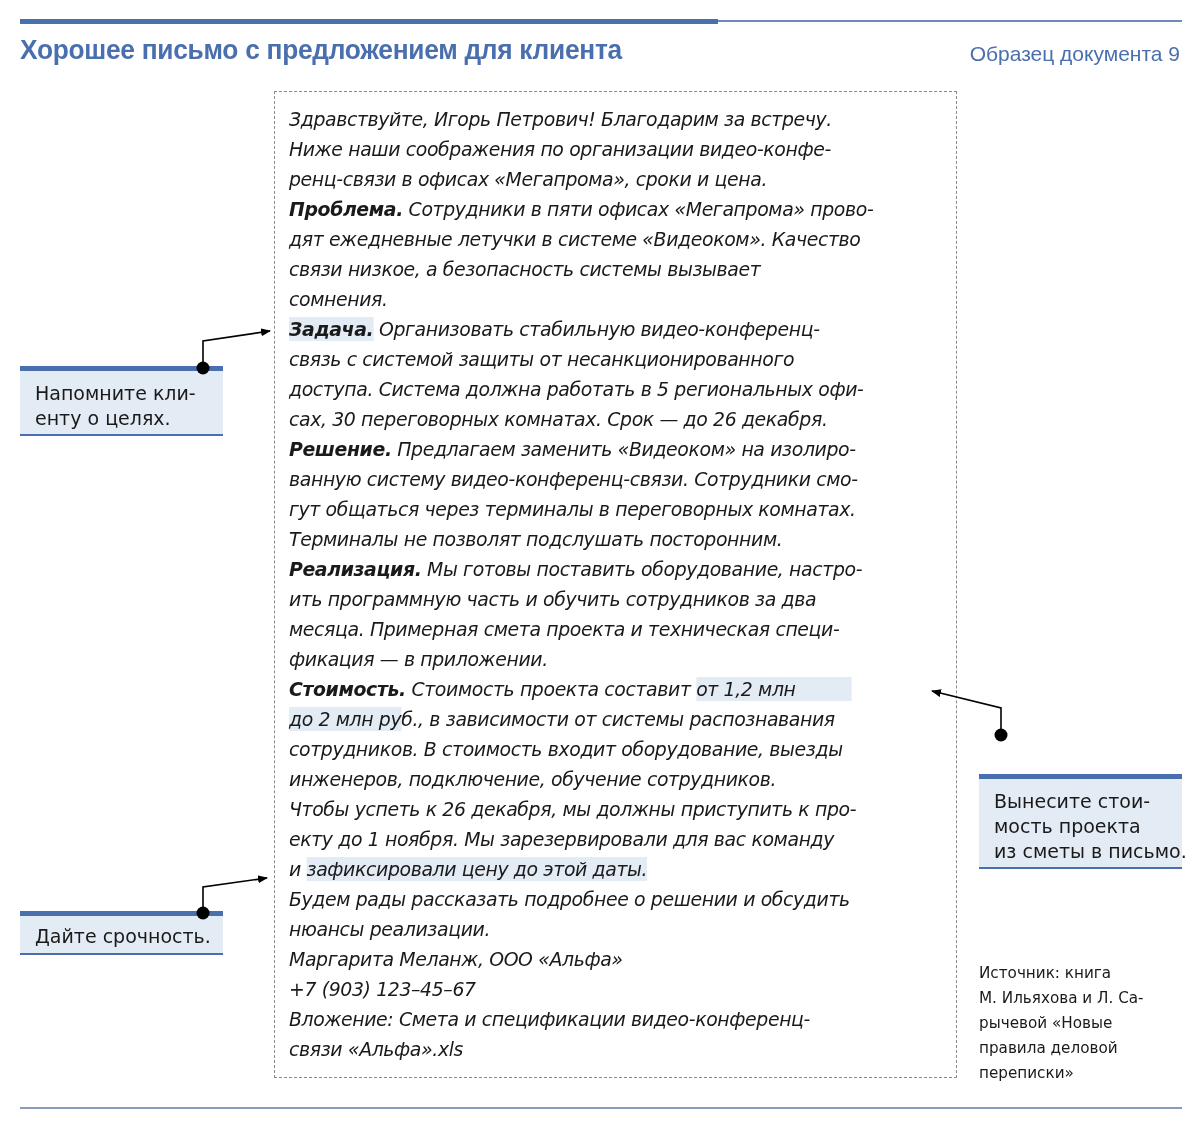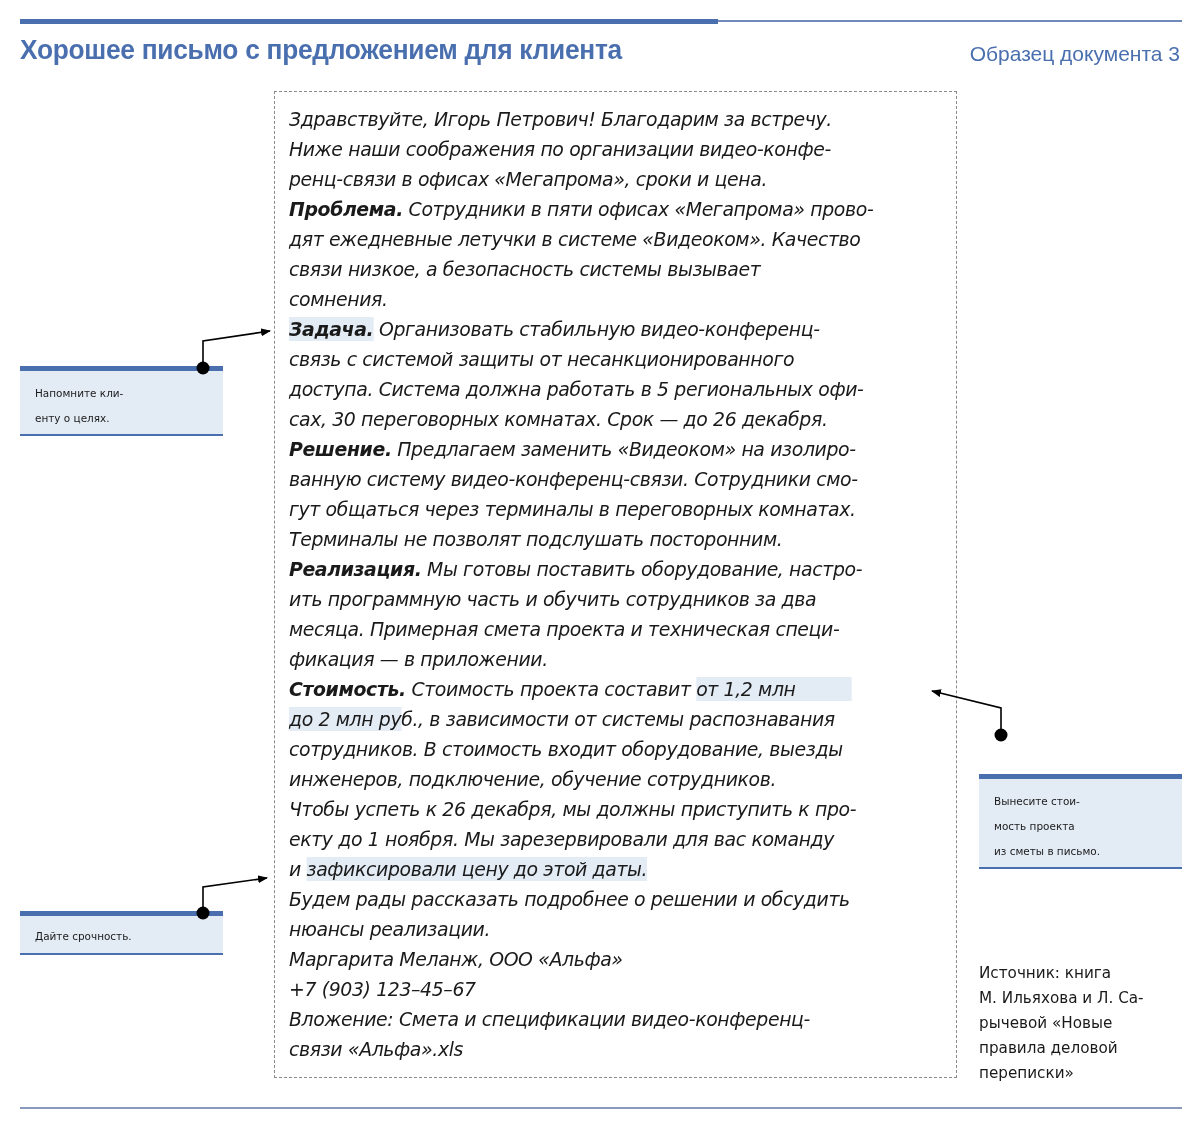--- a/index.html
+++ b/index.html
@@ -11,38 +11,38 @@
   .title { left:20px; top:34px; font-family:"Liberation Sans", sans-serif; font-weight:bold; font-size:28px;
            color:#4a6fae; letter-spacing:-0.3px; transform:scaleX(0.94); transform-origin:left top; white-space:nowrap; }
   .doc-label { right:20px; top:42px; font-family:"Liberation Sans", sans-serif; font-size:21px; color:#4a6fae; white-space:nowrap; }
   .letter { left:274px; top:91px; width:683px; height:987px; border:1.5px dashed #8a8a8a; box-sizing:border-box;font-style:italic; }
   .letter-body { position:absolute; left:14px; top:12px; width:660px; font-family:"DejaVu Sans", sans-serif;
                  font-size:20.3px; line-height:30px; letter-spacing:-0.4px; transform:scaleX(0.93); transform-origin:left top; width:710px; }
   .line { white-space:nowrap; height:30px; }
   .b { font-weight:bold; }
   .hl { background:#e3ebf5; }
   .note { background:#e3ebf5; border-top:5px solid #4a6fae; border-bottom:2px solid #4a6fae; box-sizing:border-box;
-          font-family:"DejaVu Sans", sans-serif; font-size:11px; line-height:25px; color:#1a1a1a; }
+          font-family:"DejaVu Sans", sans-serif; font-size:20px; line-height:25px; color:#1a1a1a; }
   .note .txt { position:absolute; left:15px; top:10px; white-space:nowrap; transform:scaleX(0.95); transform-origin:left top; }
   .note1 { left:20px; top:366px; width:203px; height:70px; }
   .note2 { left:979px; top:774px; width:203px; height:95px; }
   .note3 { left:20px; top:911px; width:203px; height:44px;padding-left:48px; }
   .source { left:979px; top:960px; font-family:"DejaVu Sans", sans-serif; font-size:16px; line-height:25px; color:#1a1a1a;
             transform:scaleX(0.95); transform-origin:left top; }
   .source div { white-space:nowrap; }
   .rule-bottom { left:20px; top:1107px; width:1162px; height:2px; background:#8a9abd; }
   svg.conn { position:absolute; left:0; top:0; width:1200px; height:1131px; pointer-events:none; }
 </style>
 </head>
 <body>
 
 <div class="abs rule-top-thick"></div>
 <div class="abs rule-top-thin"></div>
 <div class="abs title">Хорошее письмо с предложением для клиента</div>
-<div class="abs doc-label">Образец документа 3</div>
+<div class="abs doc-label">Образец документа 9</div>
 
 <div class="abs letter">
   <div class="letter-body" id="letter-body">
       <div class="line"><span class="" style="white-space: pre;">Здравствуйте, Игорь Петрович! Благодарим за встречу.</span></div>
       <div class="line"><span class="" style="white-space: pre;">Ниже наши соображения по организации видео-конфе-</span></div>
       <div class="line"><span class="" style="white-space: pre;">ренц-связи в офисах «Мегапрома», сроки и цена.</span></div>
       <div class="line"><span class="b" style="white-space: pre;">Проблема.</span><span class="" style="white-space: pre;"> Сотрудники в пяти офисах «Мегапрома» прово-</span></div>
       <div class="line"><span class="" style="white-space: pre;">дят ежедневные летучки в системе «Видеоком». Качество</span></div>
       <div class="line"><span class="" style="white-space: pre;">связи низкое, а безопасность системы вызывает</span></div>
       <div class="line"><span class="" style="white-space: pre;">сомнения.</span></div>

